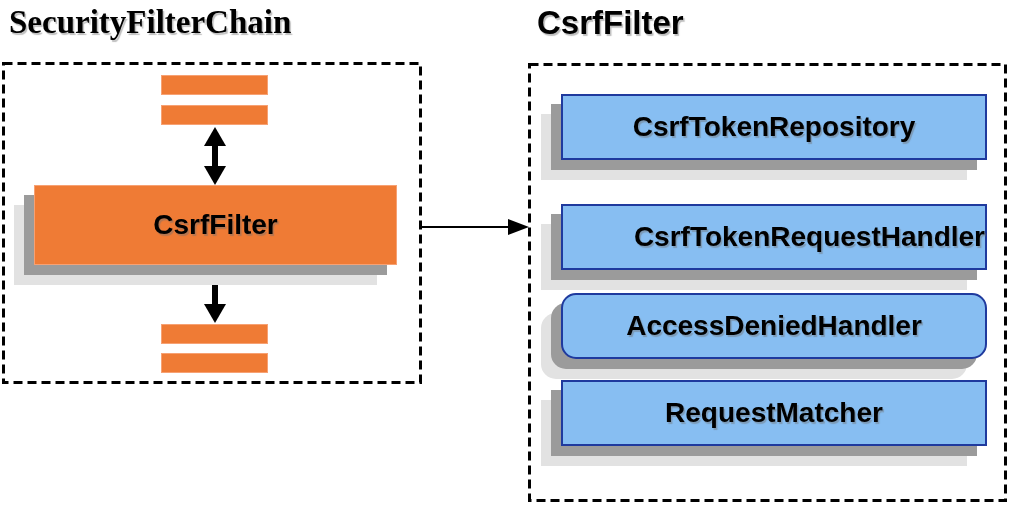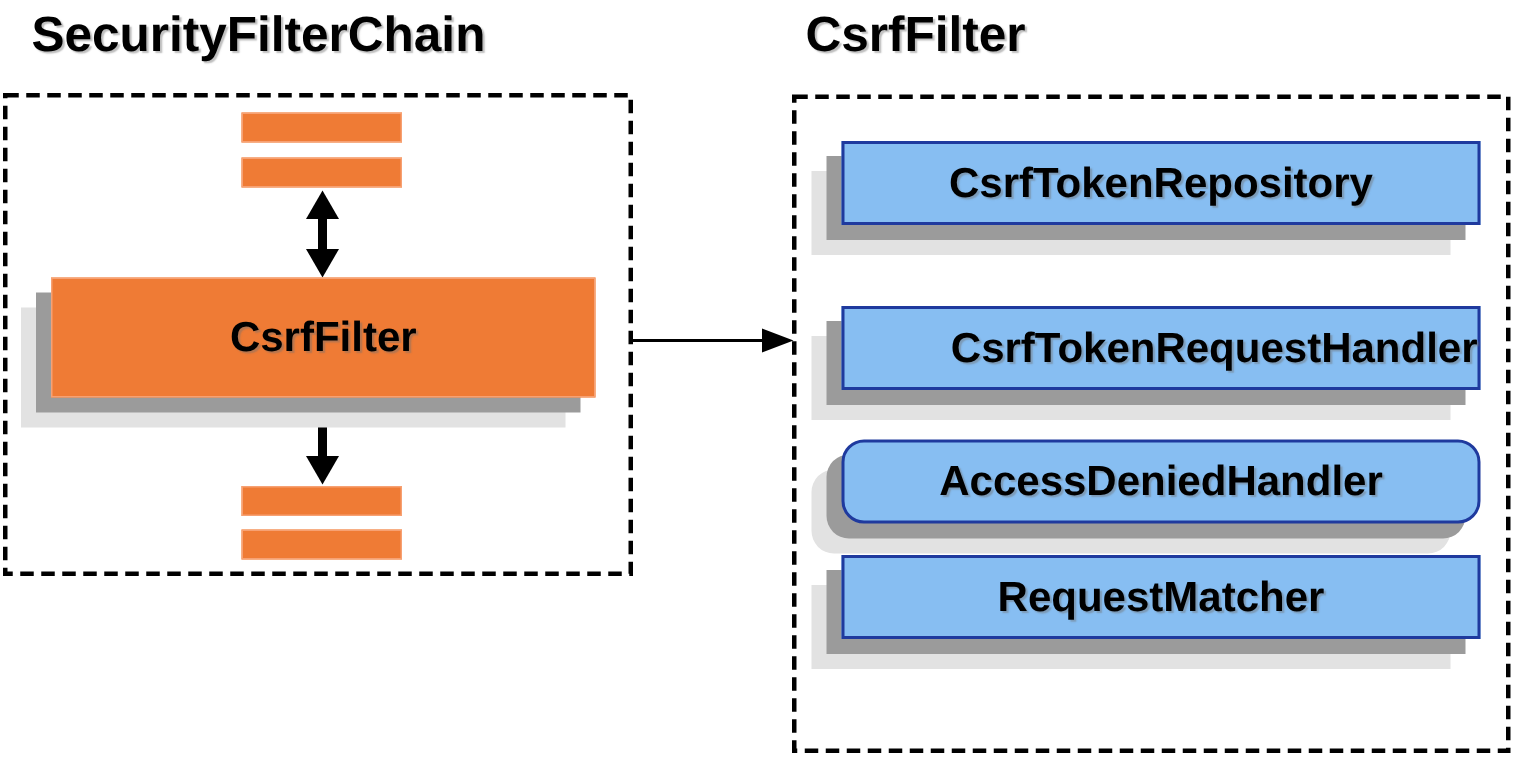--- a/index.html
+++ b/index.html
@@ -18,21 +18,21 @@
   }
   .panel-title {
     position: absolute;
     font-size: 33px;
     font-weight: bold;
     line-height: 1;
     white-space: nowrap;
     color: var(--text, #000);
     text-shadow: 1.5px 1.5px 1px rgba(110,110,110,0.45);
   }
-  #title-left  { left: 21px;   top: 6px; }
+  #title-left  { left: 9px;   top: 6px; font-family: Liberation Serif, serif; }
   #title-right { left: 537px; top: 6px; }
 
   #overlay {
     position: absolute;
     left: 0; top: 0;
     width: 1010px;
     height: 505px;
   }
   .dashed-rect {
     fill: none;
@@ -84,34 +84,34 @@
                 -20px 20px 0 var(--shadow_light, #e2e2e2);
     display: flex;
     align-items: center;
     justify-content: center;
   }
 
   .component-box {
     position: absolute;
     left: 561px;
     width: 426px;
-    height: 56px;
+    height: 66px;
     box-sizing: border-box;
     background: var(--blue, #87bef2);
     border: 2px solid var(--blue_border, #1f3a9e);
     box-shadow: -10px 10px 0 var(--shadow_dark, #9b9b9b),
                 -20px 20px 0 var(--shadow_light, #e2e2e2);
     display: flex;
     align-items: center;
     justify-content: center;
   }
   #component-0 { top: 94px; }
   #component-1 { top: 204px; justify-content: flex-end; }
   #component-2 { top: 293px; border-radius: 15px; }
-  #component-3 { top: 370px; }
+  #component-3 { top: 380px; }
 </style>
 </head>
 <body>
 
 <div id="stage">
 
   <div id="title-left" class="panel-title">SecurityFilterChain</div>
 
   <div id="title-right" class="panel-title">CsrfFilter</div>
 

